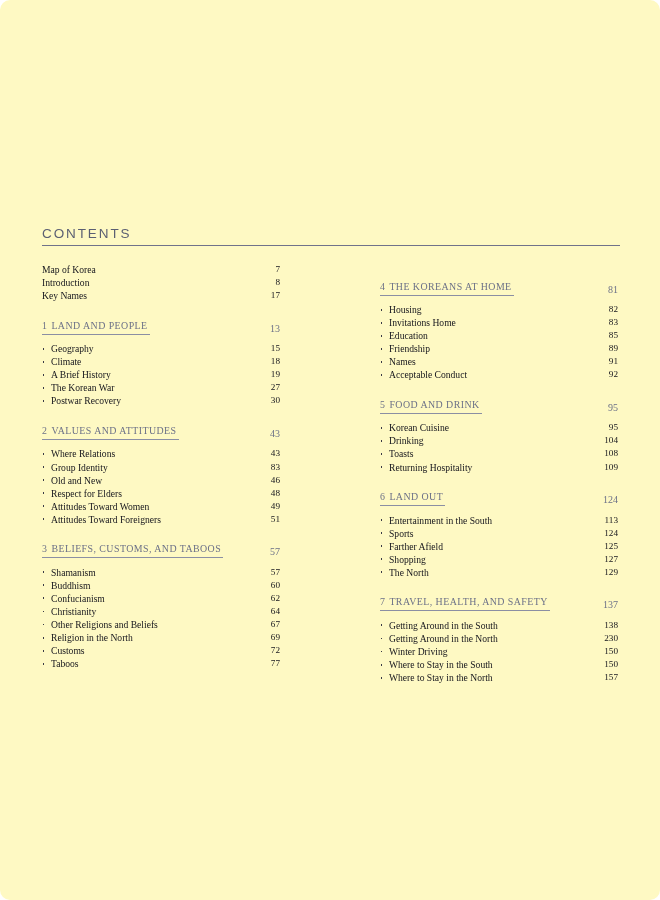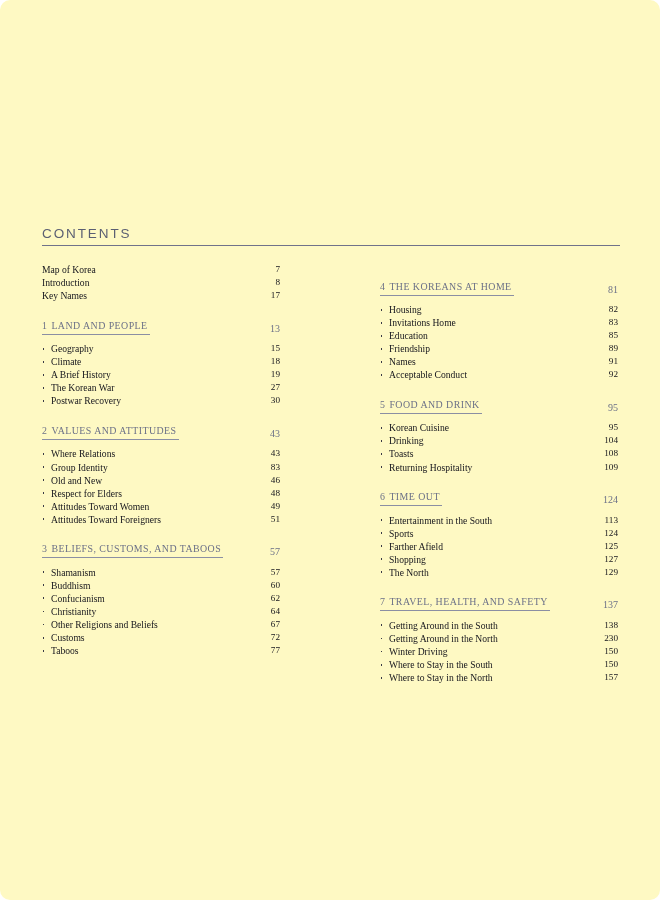--- a/index.html
+++ b/index.html
@@ -231,20 +231,25 @@
           <span class="label">Christianity</span>
           <span class="spacer"></span>
           <span class="page-num">64</span>
         </li>
         <li class="row row-entry">
           <span class="label">Other Religions and Beliefs</span>
           <span class="spacer"></span>
           <span class="page-num">67</span>
         </li>
         <li class="row row-entry">
+          <span class="label">Religion in the North</span>
+          <span class="spacer"></span>
+          <span class="page-num">69</span>
+        </li>
+        <li class="row row-entry">
           <span class="label">Customs</span>
           <span class="spacer"></span>
           <span class="page-num">72</span>
         </li>
         <li class="row row-entry">
           <span class="label">Taboos</span>
           <span class="spacer"></span>
           <span class="page-num">77</span>
         </li>
       </ul>
@@ -306,21 +311,21 @@
           <span class="label">Toasts</span>
           <span class="spacer"></span>
           <span class="page-num">108</span>
         </li>
         <li class="row row-entry">
           <span class="label">Returning Hospitality</span>
           <span class="spacer"></span>
           <span class="page-num">109</span>
         </li>
         <li class="row row-chapter">
-          <span class="label"><span class="chap-num">6</span><span>TIME OUT</span></span>
+          <span class="label"><span class="chap-num">6</span><span>LAND OUT</span></span>
           <span class="spacer"></span>
           <span class="page-num">124</span>
         </li>
         <li class="row row-entry">
           <span class="label">Entertainment in the South</span>
           <span class="spacer"></span>
           <span class="page-num">113</span>
         </li>
         <li class="row row-entry">
           <span class="label">Sports</span>

